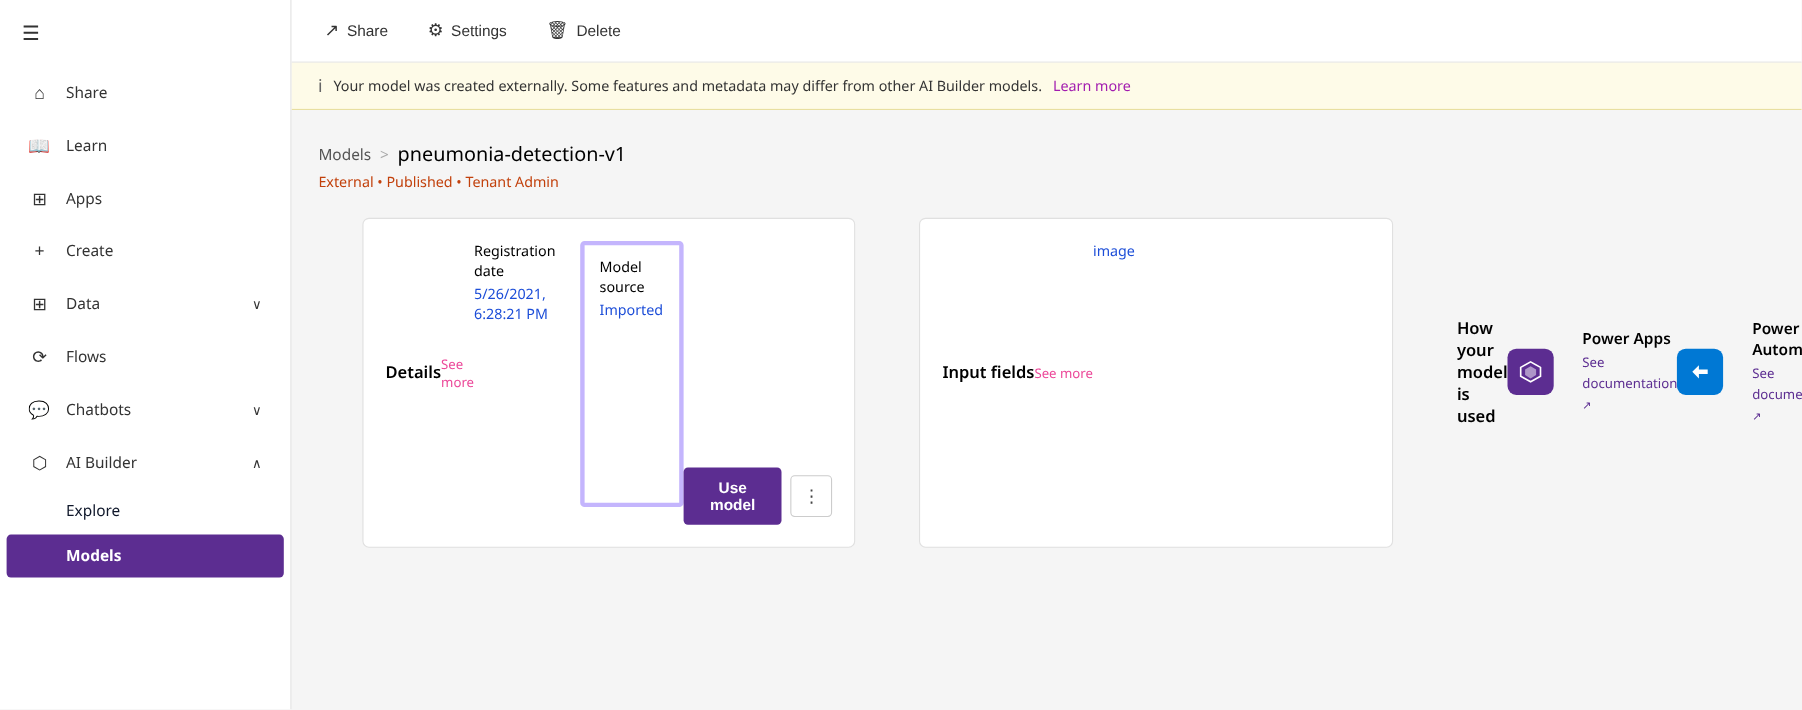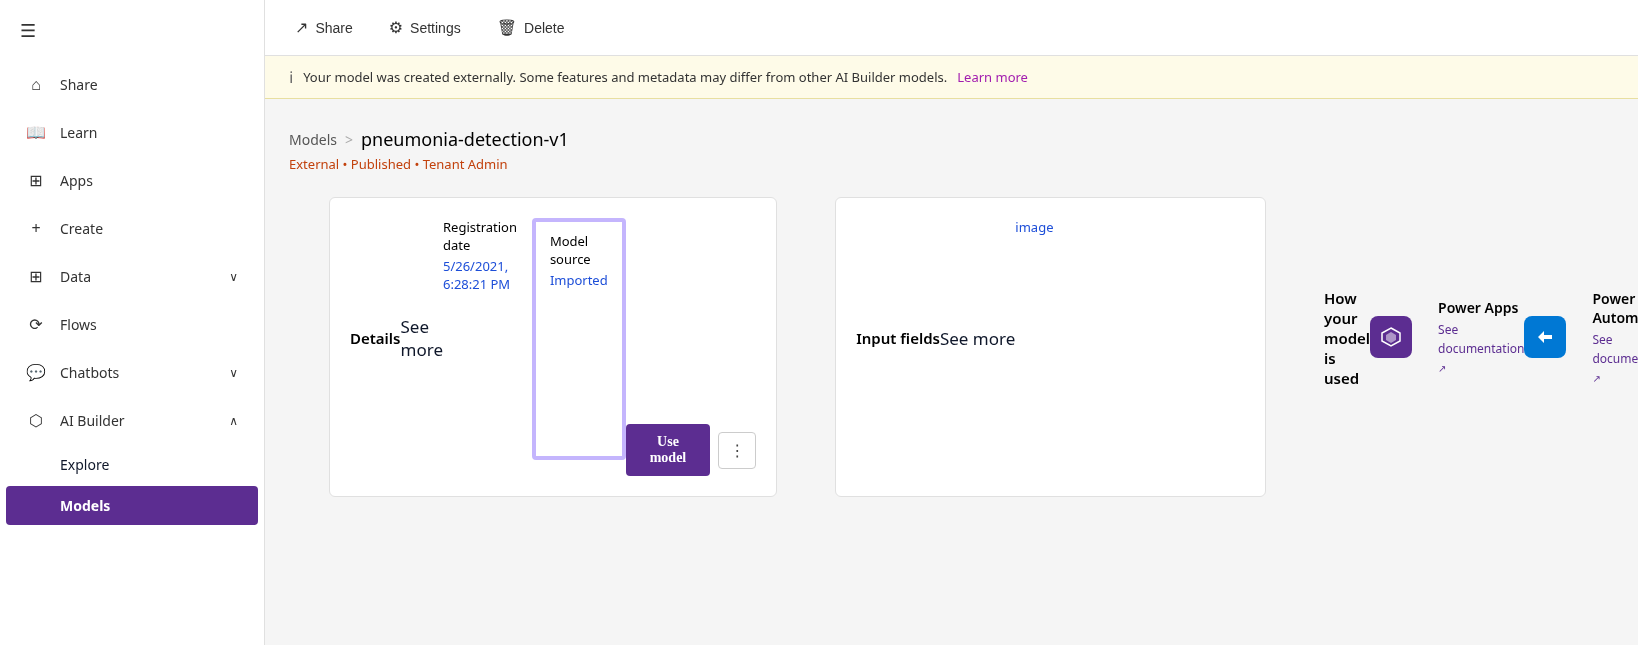--- a/index.html
+++ b/index.html
@@ -133,21 +133,21 @@
     .card-input-fields { width: 442px; min-height: 300px; }
     .card-how-used { width: 290px; min-height: 300px; border: none; background: transparent; padding-left: 0; }
 
     .card-header {
       display: flex;
       justify-content: space-between;
       align-items: center;
       margin-bottom: 18px;
     }
     .card-title { font-weight: 600; font-size: 15px; }
-    .card-see-more { color: #0f172a; font-size: 17px; cursor: pointer; text-decoration: none; }
+    .card-see-more { color: #ec4899; font-size: 12px; cursor: pointer; text-decoration: none; }
 
     
     .detail-field { margin-bottom: 16px; }
     .detail-label { font-weight: 400; font-size: 13px; margin-bottom: 3px; }
     .detail-value { font-size: 13px; color: #1d4ed8; }
 
     
     .highlighted-box {
       border: 4px solid #c4b5fd;
       border-radius: 4px;
@@ -170,21 +170,20 @@
     }
     .use-model-btn {
       background: #5c2d91;
       color: #fff;
       border: none;
       border-radius: 4px;
       padding: 10px 24px;
       font-size: 14px;
       font-weight: 600;
       cursor: pointer;
-      font-family: Liberation Serif, serif;
     }
     .more-btn {
       background: none;
       border: 1px solid #ccc;
       border-radius: 4px;
       padding: 8px 10px;
       cursor: pointer;
       font-size: 16px;
       color: #444;
     }

